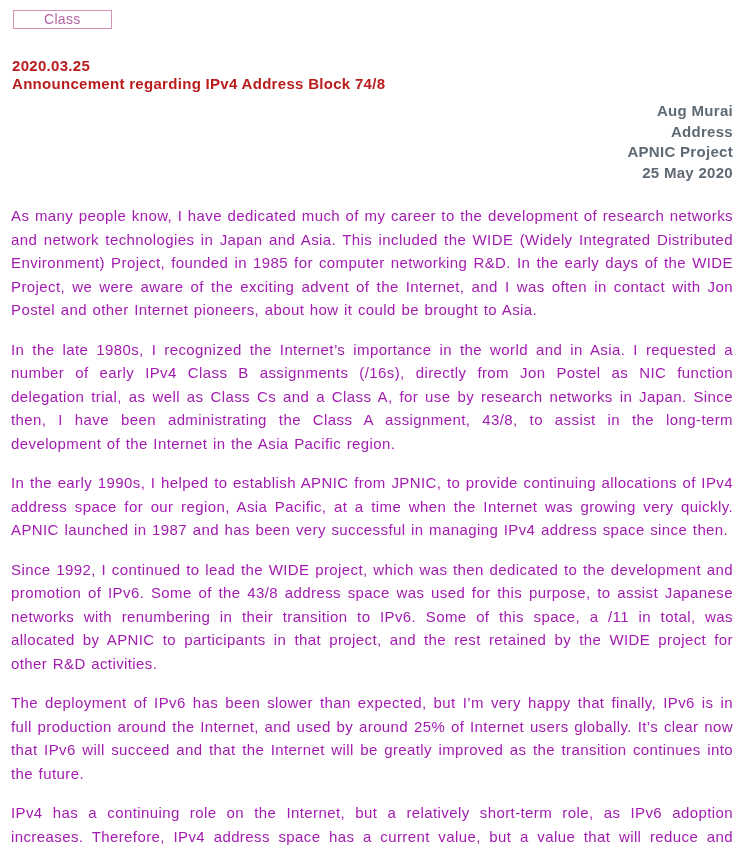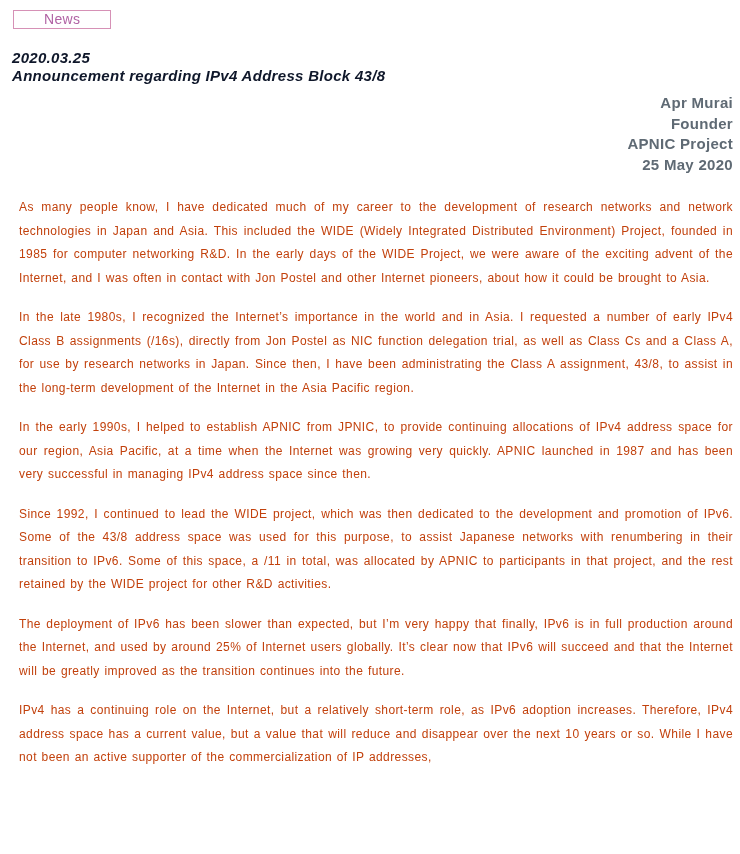--- a/index.html
+++ b/index.html
@@ -27,27 +27,26 @@
     color: #b163a4;
     font-size: 14px;
     line-height: 17px;
     padding: 0 30px;
     text-decoration: none;
     letter-spacing: 0.3px;
     cursor: pointer;
     background: #ffffff;
   }
   .post-head {
-    margin: 20px 0 0 1px;
-    color: #0f172a;
+    margin: 28px 0 0 1px;
+    color: #b91c1c;
     font-weight: bold;
     font-size: 15px;
     line-height: 18px;
     letter-spacing: 0.3px;
-    font-style: italic;
   }
   .post-head h1 {
     font-size: 15px;
     font-weight: bold;
     margin: 0;
     padding: 0;
     display: block;
   }
   .author {
     margin-top: 8px;
@@ -55,44 +54,44 @@
     color: #5f6a74;
     font-weight: bold;
     font-size: 15px;
     line-height: 20.5px;
     letter-spacing: 0.3px;
   }
   .body-text {
     margin-top: 21px;
   }
   .body-text p {
-    margin: 0 0 16px 8px;
-    color: #c2410c;
-    font-size: 12px;
+    margin: 0 0 16px 0;
+    color: #a21caf;
+    font-size: 15px;
     line-height: 23.5px;
     text-align: justify;
     letter-spacing: 0.4px;
     word-spacing: 1px;
   }
 </style>
 </head>
 <body>
 
 <div class="page">
 
-  <a class="badge">News</a>
+  <a class="badge">Class</a>
 
   <div class="post-head">
     <div>2020.03.25</div>
-    <h1>Announcement regarding IPv4 Address Block 43/8</h1>
+    <h1>Announcement regarding IPv4 Address Block 74/8</h1>
   </div>
 
   <div class="author">
-    <div>Apr Murai</div>
-    <div>Founder</div>
+    <div>Aug Murai</div>
+    <div>Address</div>
     <div>APNIC Project</div>
     <div>25 May 2020</div>
   </div>
 
   <div class="body-text">
     <p>As many people know, I have dedicated much of my career to the development of research networks and network technologies in Japan and Asia. This included the WIDE (Widely Integrated Distributed Environment) Project, founded in 1985 for computer networking R&amp;D. In the early days of the WIDE Project, we were aware of the exciting advent of the Internet, and I was often in contact with Jon Postel and other Internet pioneers, about how it could be brought to Asia.</p>
     <p>In the late 1980s, I recognized the Internet’s importance in the world and in Asia. I requested a number of early IPv4 Class B assignments (/16s), directly from Jon Postel as NIC function delegation trial, as well as Class Cs and a Class A, for use by research networks in Japan. Since then, I have been administrating the Class A assignment, 43/8, to assist in the long-term development of the Internet in the Asia Pacific region.</p>
     <p>In the early 1990s, I helped to establish APNIC from JPNIC, to provide continuing allocations of IPv4 address space for our region, Asia Pacific, at a time when the Internet was growing very quickly. APNIC launched in 1987 and has been very successful in managing IPv4 address space since then.</p>
     <p>Since 1992, I continued to lead the WIDE project, which was then dedicated to the development and promotion of IPv6. Some of the 43/8 address space was used for this purpose, to assist Japanese networks with renumbering in their transition to IPv6. Some of this space, a /11 in total, was allocated by APNIC to participants in that project, and the rest retained by the WIDE project for other R&amp;D activities.</p>
     <p>The deployment of IPv6 has been slower than expected, but I’m very happy that finally, IPv6 is in full production around the Internet, and used by around 25% of Internet users globally. It’s clear now that IPv6 will succeed and that the Internet will be greatly improved as the transition continues into the future.</p>

